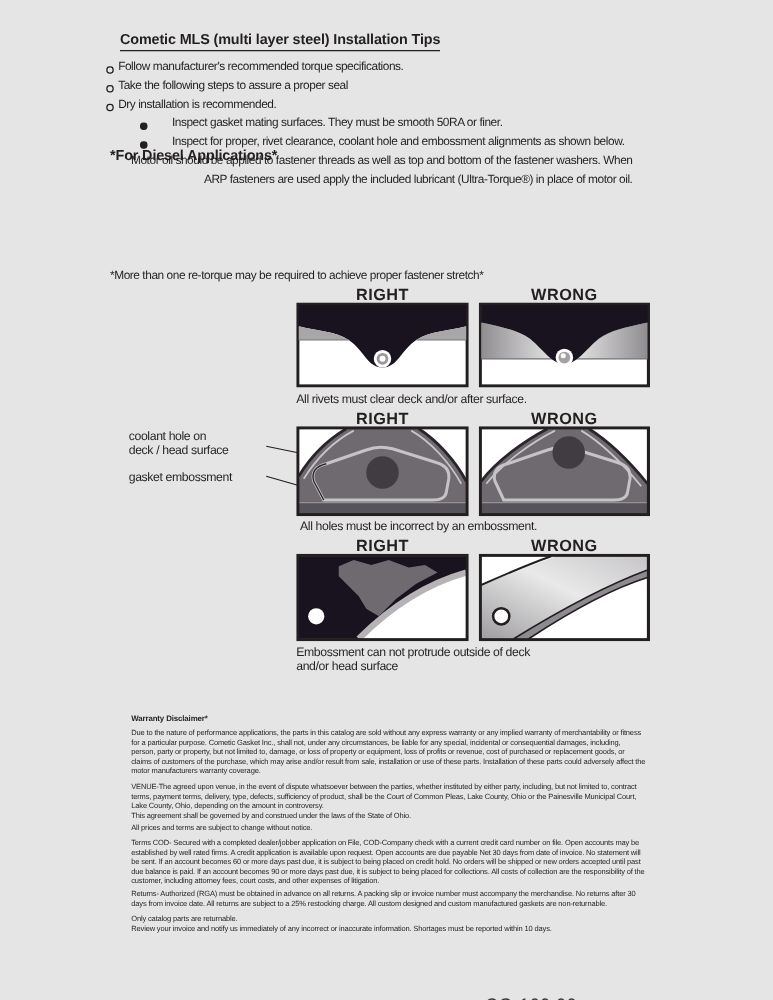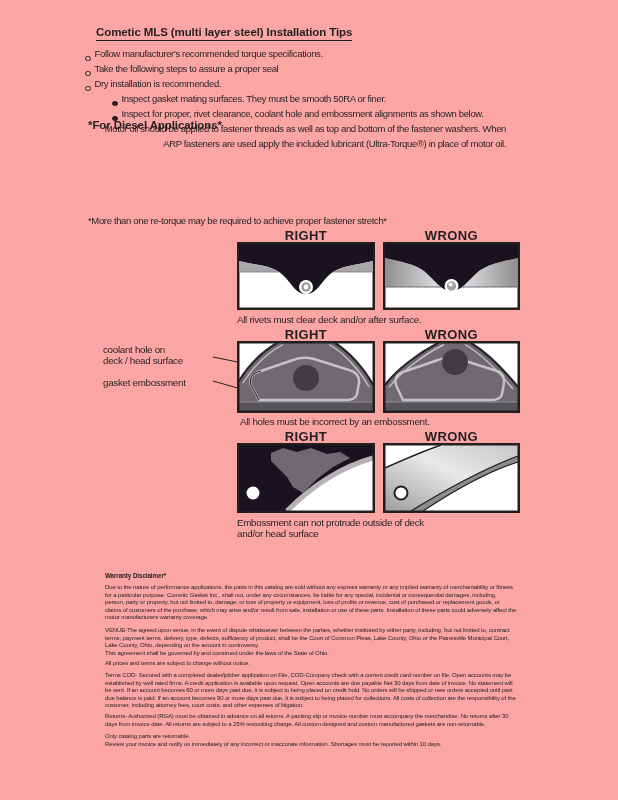--- a/index.html
+++ b/index.html
@@ -1,26 +1,26 @@
 <!DOCTYPE html>
 <html style="--ink: #231f20; --dark: #19121f; --gmid: #6e6a70; --gdark: #57535a; --glight: #b5b3b6; --hole: #403c42; --gband: #8e8b90; --deck: #a8a6a9;"><head>
 <meta charset="utf-8">
 <style>
   html,body{margin:0;padding:0;background:#ffffff;}
-  .page{position:relative;width:618px;height:800px;background:#fca5a5;overflow:hidden;
+  .page{position:relative;width:618px;height:800px;background:#e5e5e5;overflow:hidden;
         font-family:"Liberation Sans", sans-serif;color:var(--ink,#231f20);}
   .t{position:absolute;}
   .title{font-weight:bold;font-size:11.5px;letter-spacing:-0.1px;
          border-bottom:1.3px solid var(--ink,#231f20);padding-bottom:1.5px;}
   .body{font-size:9.5px;letter-spacing:-0.35px;line-height:15px;}
-  .blist .line{display:flex;align-items:flex-end;}
+  .blist .line{display:flex;align-items:center;}
   .dot{width:3.5px;height:3.5px;border:1px solid var(--ink,#231f20);border-radius:50%;
        margin:5px 4px 0 0;flex:none;}
   .dot.filled{background:var(--ink,#231f20);}
-  .sub{margin-left:27px;}
+  .sub{margin-left:27px;gap:16px;}
   .h2{font-weight:bold;font-size:11.5px;letter-spacing:-0.1px;}
   .rw{font-weight:bold;font-size:13px;letter-spacing:0.4px;text-align:center;}
   .cap{font-size:9.8px;letter-spacing:-0.3px;line-height:11px;}
   .ann{font-size:9.8px;letter-spacing:-0.3px;line-height:11px;text-align:left;}
   .disc{font-size:6px;letter-spacing:-0.12px;line-height:7.6px;width:412px;}
   .disc-h{font-weight:bold;font-size:6.3px;letter-spacing:-0.1px;}
   .code{font-size:14.5px;letter-spacing:0.3px;color:#3b383c;margin-top:39px;}
   svg{display:block;}
 </style>
 </head>

